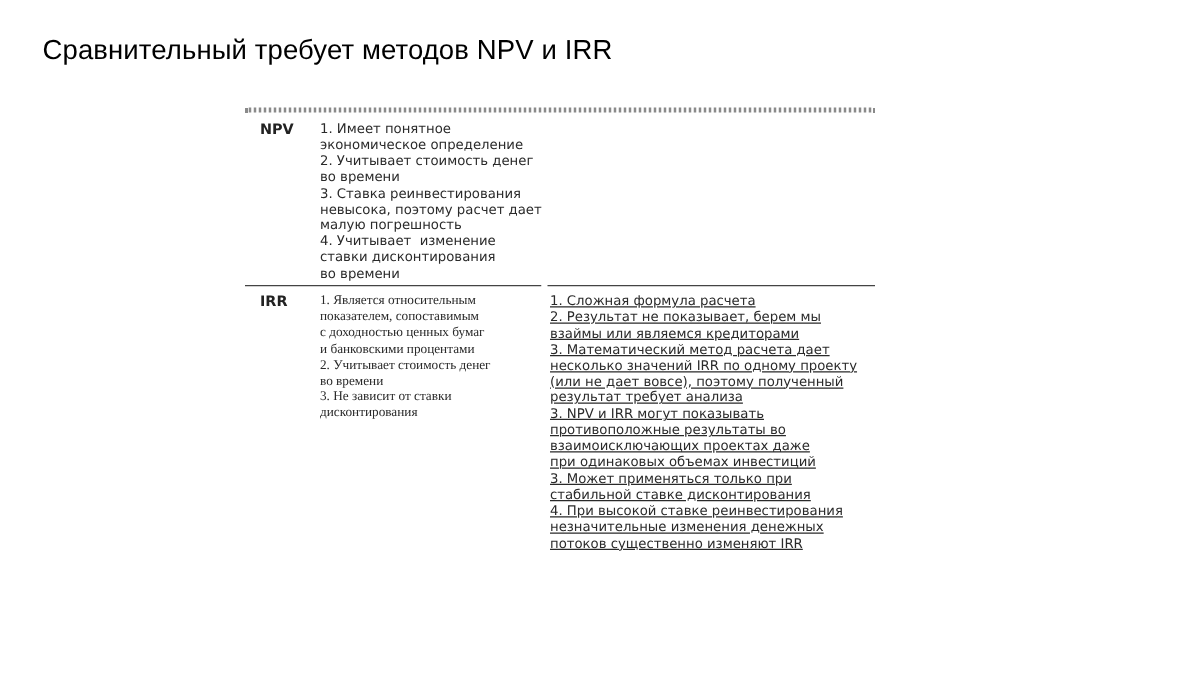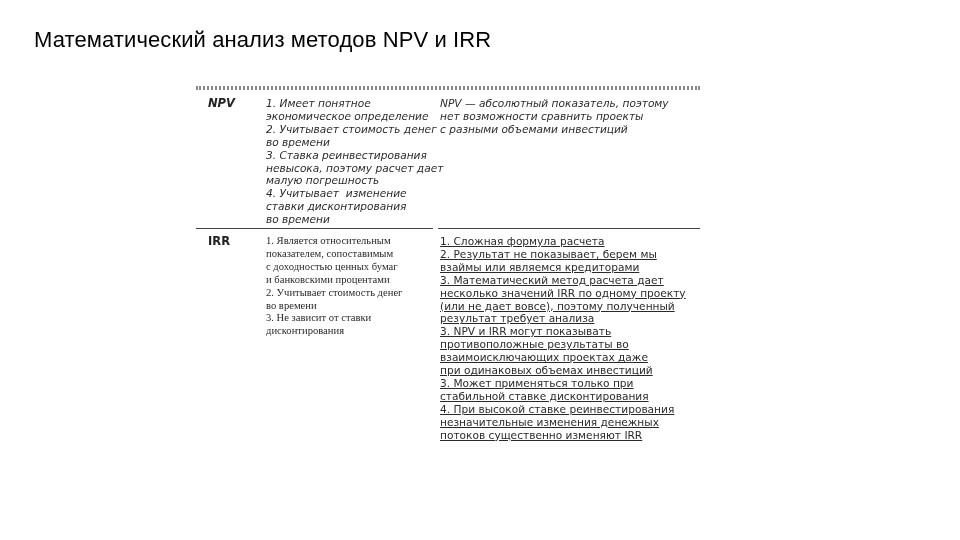--- a/index.html
+++ b/index.html
@@ -8,48 +8,45 @@
   .table { position:absolute; left:196px; top:86px; width:504px; }
   .dots { height:0; border-top:2px dotted #8a8a8a; }
   .hdr { position:relative; height:28px; }
   .hdr span { position:absolute; top:6px; font-size:11px; font-weight:bold; color:#222; }
   .h-method { left:6px; font-style:italic; }
   .h-adv { left:100px; }
   .h-dis { left:334px; }
   .row { position:relative; }
   .cell { position:absolute; font-size:10.6px; line-height:12.9px; color:#2a2a2a; white-space:pre; }
   .m { left:12px; font-weight:bold; font-size:11.5px; color:#222; }
-  .a { left:70px; }
+  .a { left:60px; }
   .d { left:244px; }
   .sep { position:absolute; height:0; border-top:1.5px solid #444; }
 </style>
 </head>
 <body>
 
-<div class="title">Математический анализ методов NPV и IRR</div>
+<div class="title">Сравнительный требует методов NPV и IRR</div>
 
 <div class="table">
   <div class="dots"></div>
   <div class="dots"></div>
 
-  <div class="row" style="height:140px;font-style:italic;">
+  <div class="row" style="height:140px;">
     <div class="cell m" style="top:7px;">NPV</div>
     <div class="cell a" style="top:7px;">1. Имеет понятное
 экономическое определение
 2. Учитывает стоимость денег
 во времени
 3. Ставка реинвестирования
 невысока, поэтому расчет дает
 малую погрешность
 4. Учитывает  изменение
 ставки дисконтирования
 во времени</div>
-    <div class="cell d" style="top:7px;">NPV — абсолютный показатель, поэтому
-нет возможности сравнить проекты
-с разными объемами инвестиций</div>
     <div class="sep" style="left:0; width:237px; top:138px;"></div>
     <div class="sep" style="left:242px; width:262px; top:138px;"></div>
   </div>
 
   <div class="row" style="height:240px;">
     <div class="cell m" style="top:5px;text-align:center;">IRR</div>
     <div class="cell a" style="top:5px;font-family:Liberation Serif, serif;">1. Является относительным
 показателем, сопоставимым
 с доходностью ценных бумаг
 и банковскими процентами

